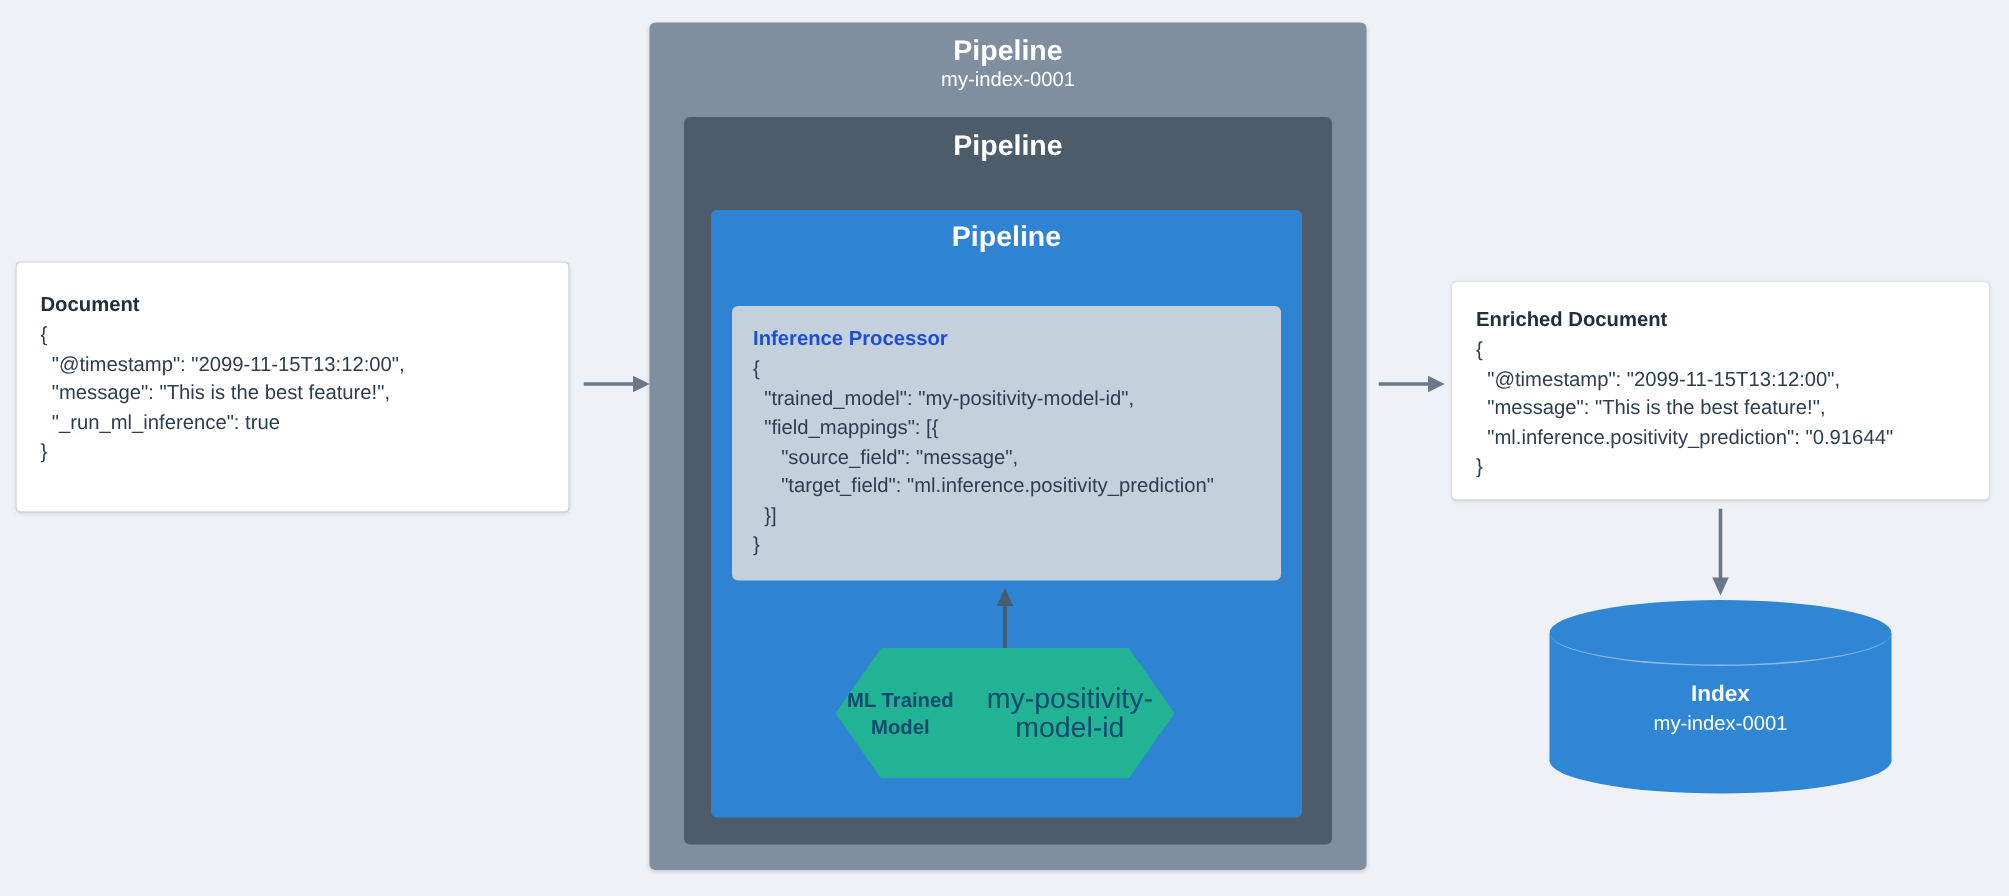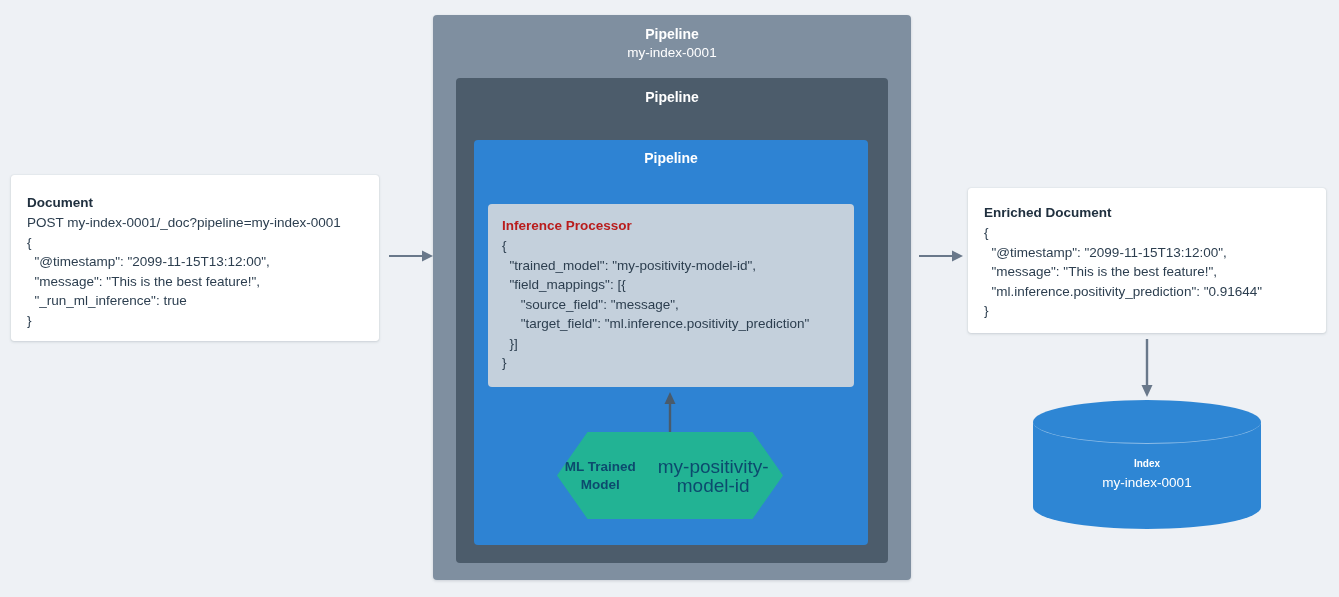--- a/index.html
+++ b/index.html
@@ -59,42 +59,42 @@
   }
   .pipe-inner {
     background: #2e83d3;
   }
   .pipe-head {
     text-align: center;
     color: #ffffff;
   }
   .pipe-head .pipe-label {
     font-weight: bold;
-    font-size: 14px;
+    font-size: 19px;
     line-height: 17px;
     display: block;
   }
   .pipe-head .pipe-name {
     font-size: 13.5px;
     line-height: 19px;
     display: block;
   }
 
   
   .processor {
     position: absolute;
     background: #c4d0dc;
     border-radius: 4px;
     box-sizing: border-box;
     color: #2c3e4f;
   }
   .processor .proc-title {
     font-weight: bold;
     font-size: 13.5px;
-    color: #b91c1c;
+    color: #1d4ed8;
     line-height: 20px;
     white-space: pre;
   }
   .processor .code-line {
     font-size: 13.5px;
     color: #2c3e4f;
     line-height: 19.5px;
     white-space: pre;
   }
 
@@ -152,21 +152,21 @@
     position: absolute;
     left: 0; right: 0;
     top: 50%;
     transform: translateY(-50%);
     text-align: center;
     color: #ffffff;
     z-index: 3;
   }
   .cyl-text .cyl-label {
     font-weight: bold;
-    font-size: 10px;
+    font-size: 15px;
     line-height: 18px;
     display: block;
   }
   .cyl-text .cyl-name {
     font-size: 13.5px;
     line-height: 19px;
     display: block;
   }
 
   
@@ -175,21 +175,20 @@
   }
   .arrow svg { display: block; }
 </style>
 </head>
 <body>
 
 <div id="canvas">
 
   <div class="card" style="left:11px; top:175px; width:368px; height:166px; padding:18px 16px 0 16px;">
     <div class="card-title">Document</div>
-    <div class="code-line">POST my-index-0001/_doc?pipeline=my-index-0001</div>
     <div class="code-line">{</div>
     <div class="code-line">  "@timestamp": "2099-11-15T13:12:00",</div>
     <div class="code-line">  "message": "This is the best feature!",</div>
     <div class="code-line">  "_run_ml_inference": true</div>
     <div class="code-line">}</div>
   </div>
 
   <div class="arrow" style="left:389px; top:249px; width:44px; height:14px;">
     <svg width="44" height="14" viewBox="0 0 44 14">
       <line x1="0" y1="7" x2="34" y2="7" stroke="#69788a" stroke-width="2.2"></line>

